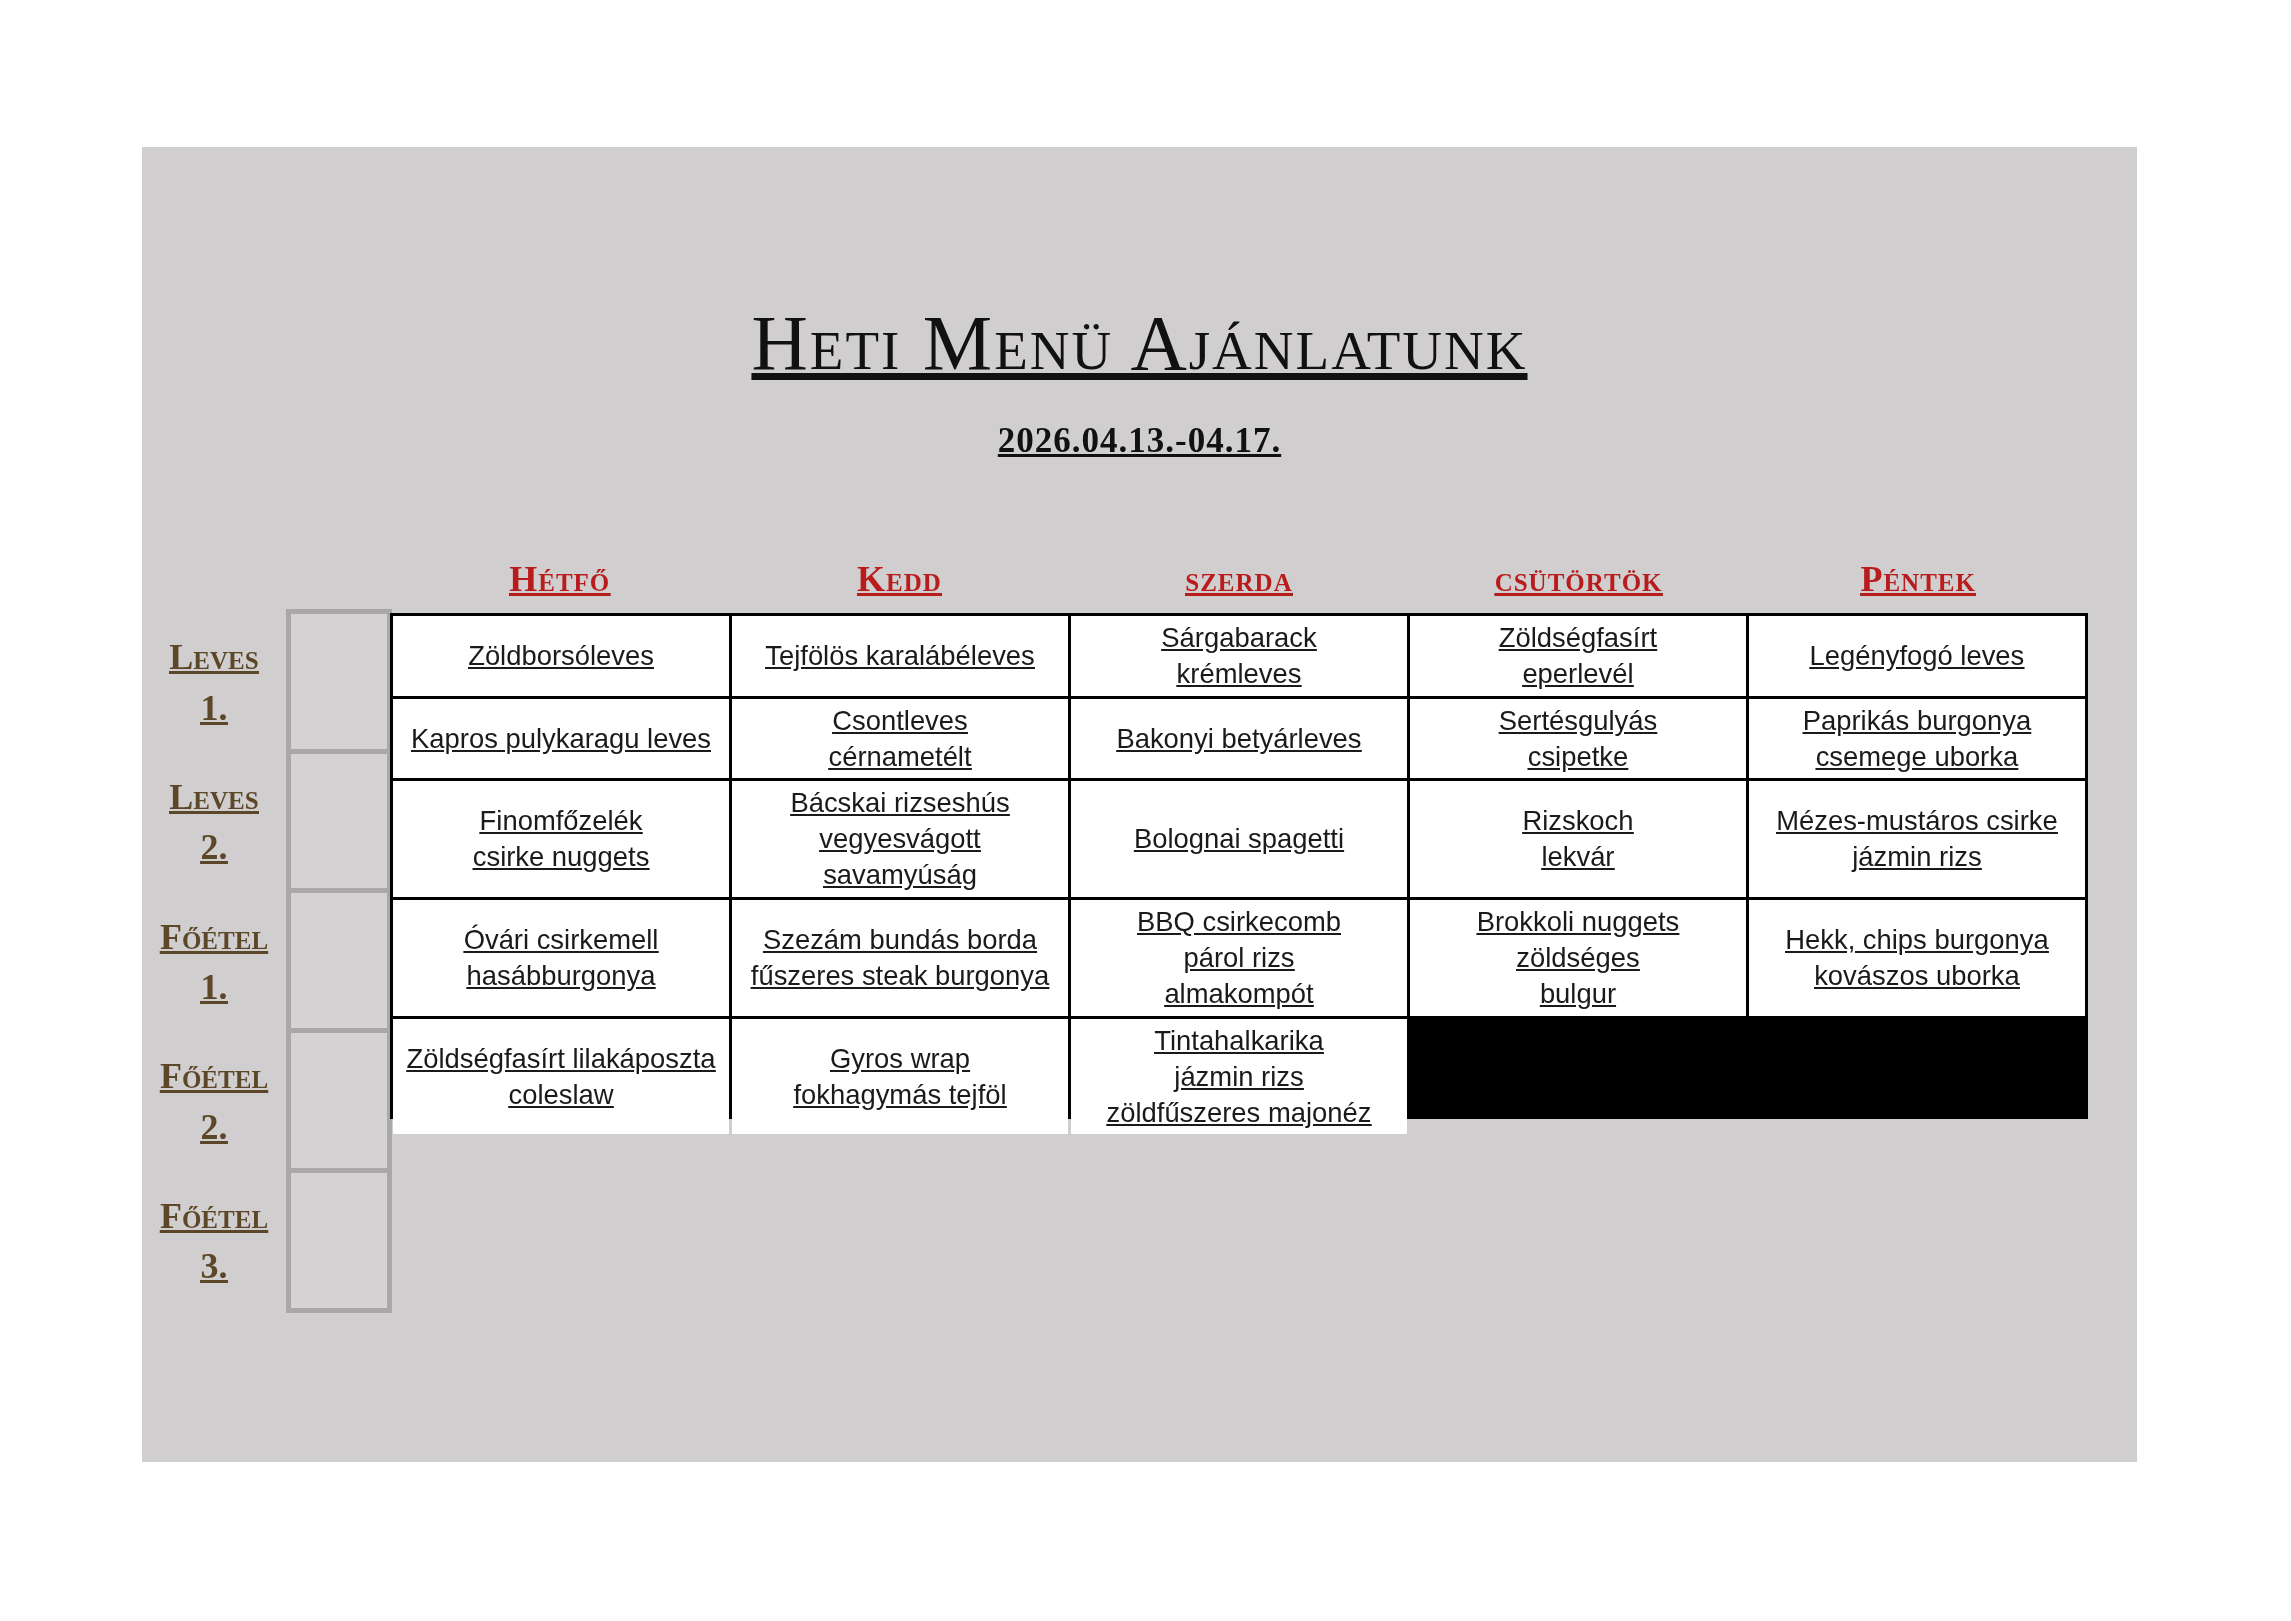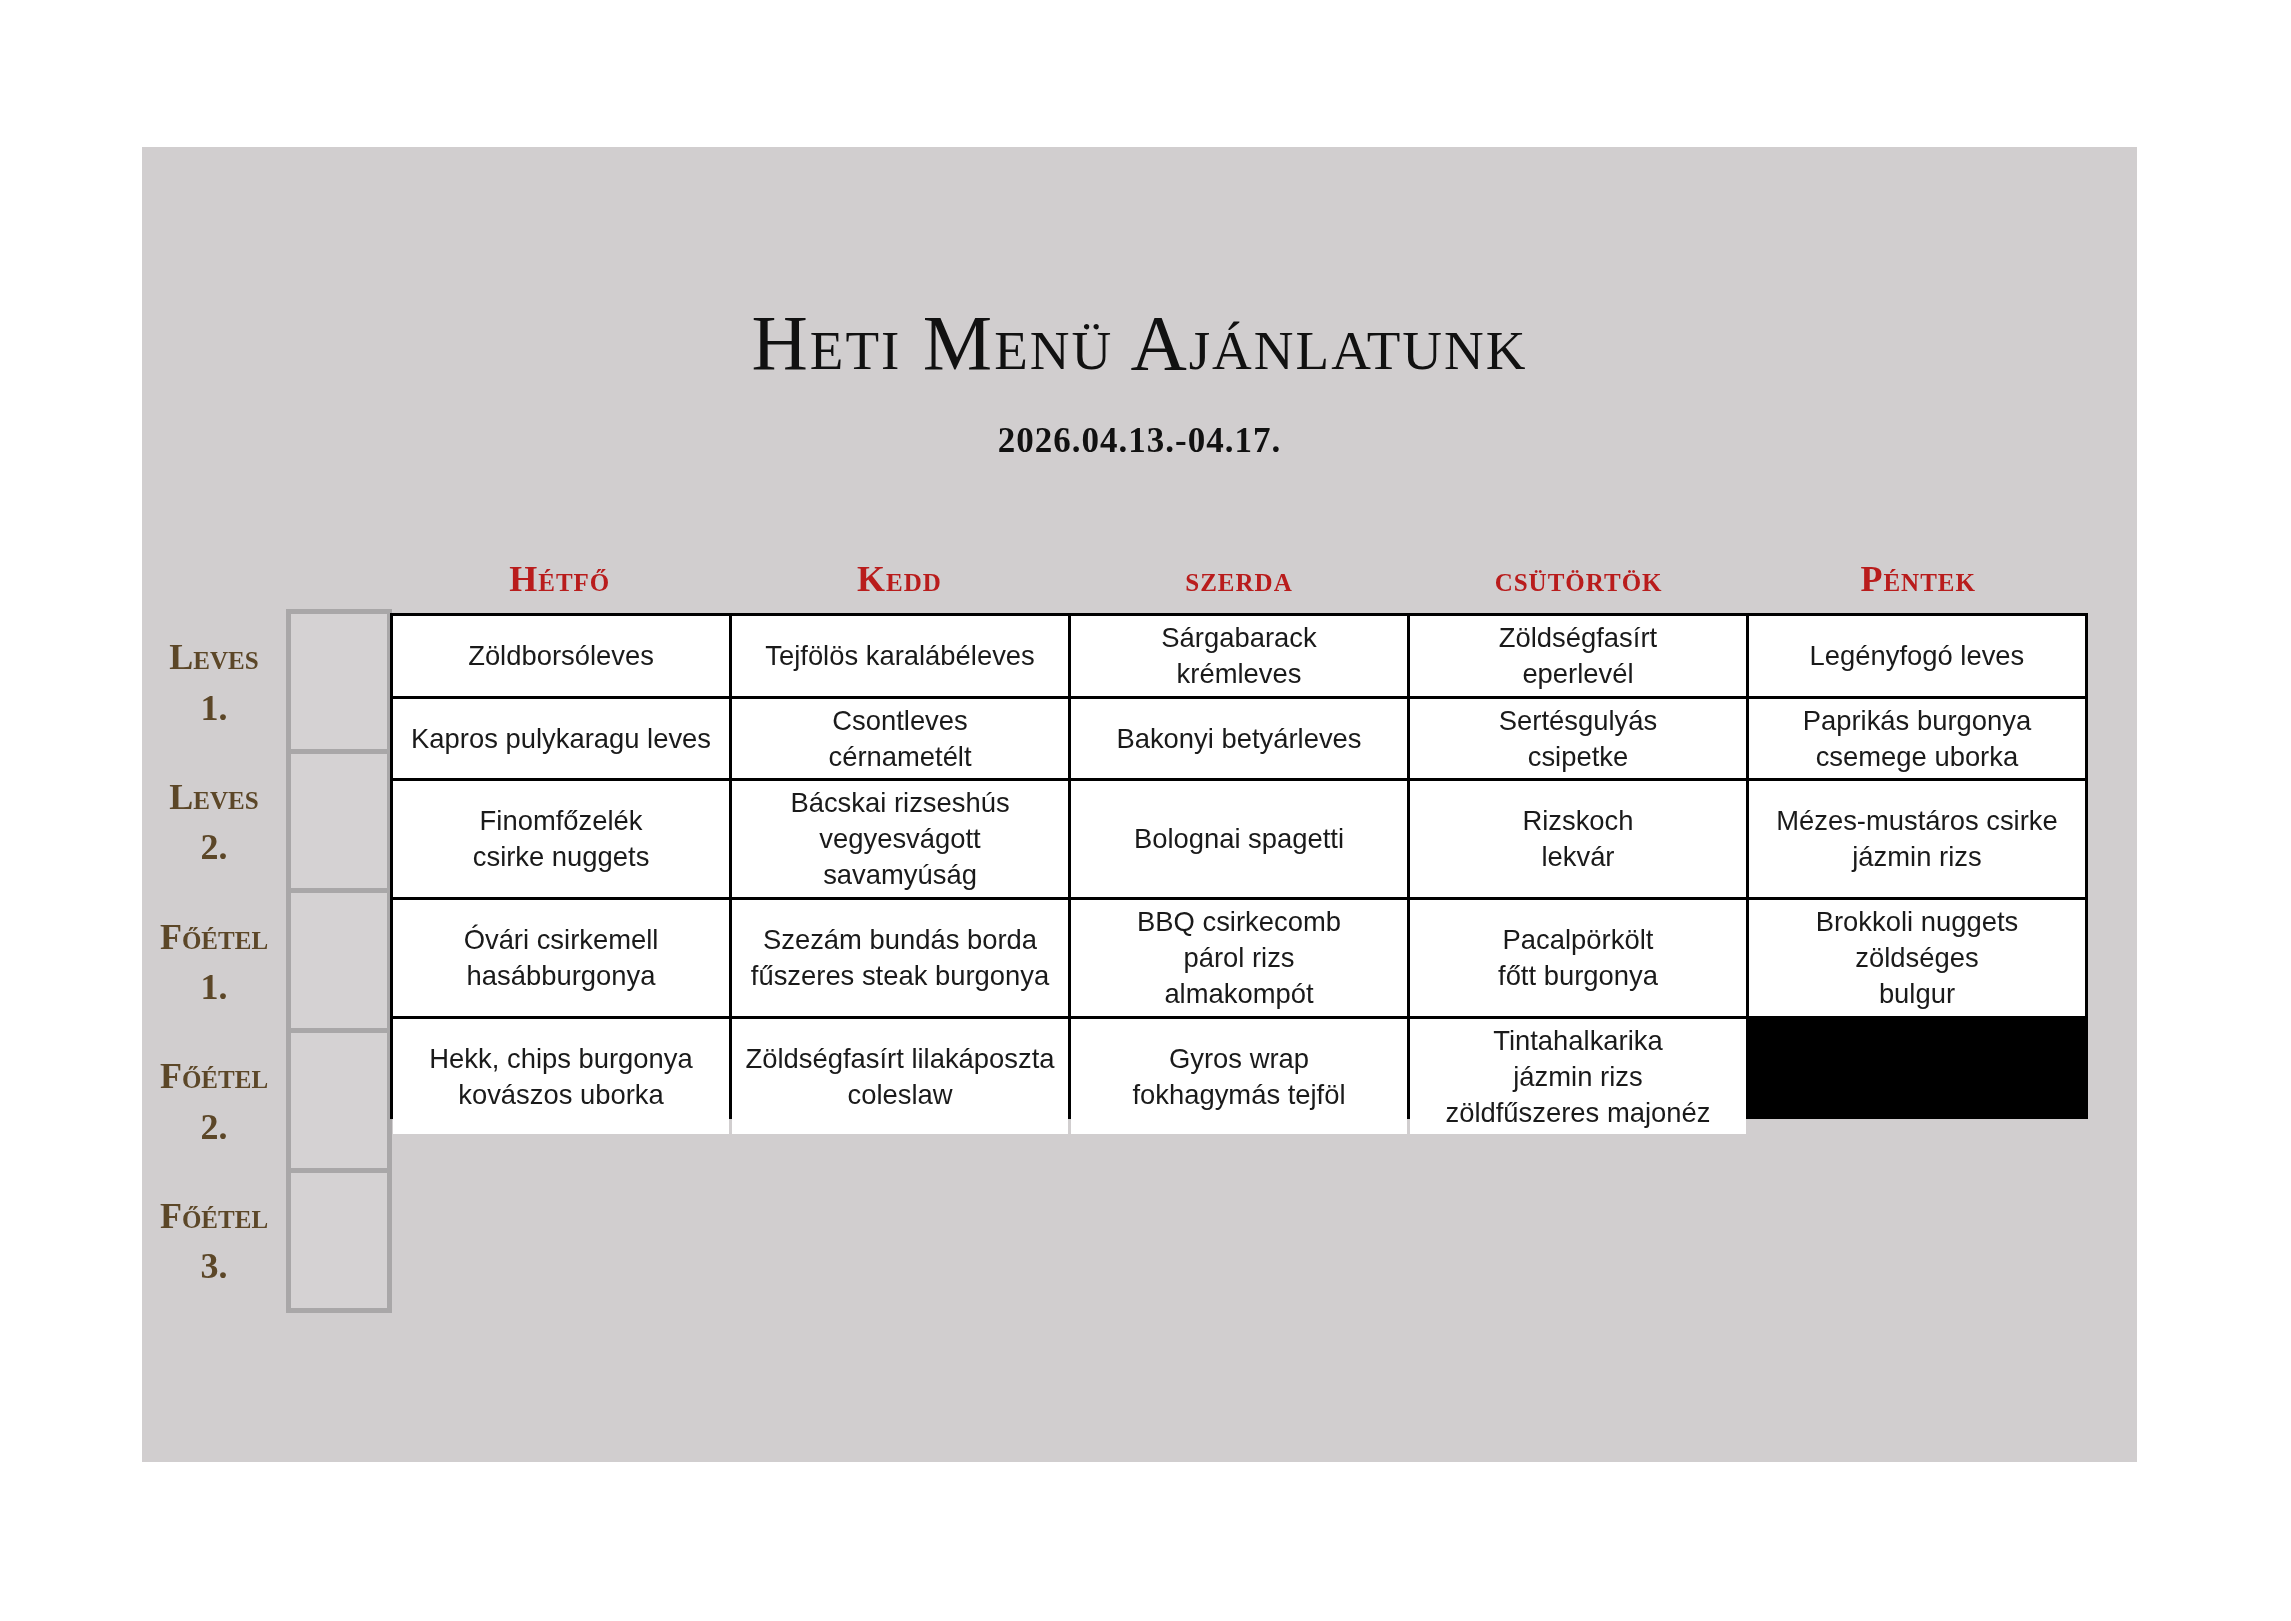--- a/index.html
+++ b/index.html
@@ -1,15 +1,15 @@
 <!DOCTYPE html>
 <html><head>
 <meta charset="utf-8">
 <style>
-  * { margin: 0; padding: 0; box-sizing: border-box; }
+  * { margin: 0; padding: 0; box-sizing: border-box; text-decoration: underline; }
   html, body { width: 2292px; height: 1621px; background: #ffffff; }
   body { font-family: "Liberation Sans", sans-serif; position: relative; }
 
   .panel {
     position: absolute;
     left: 142px; top: 147px;
     width: 1995px; height: 1315px;
     background: #d1cecf;
   }
 
@@ -193,22 +193,20 @@
 
     <div class="menu-cell">Mézes-mustáros csirke
 jázmin rizs</div>
     <div class="menu-cell">Óvári csirkemell
 hasábburgonya</div>
     <div class="menu-cell">Szezám bundás borda
 fűszeres steak burgonya</div>
     <div class="menu-cell">BBQ csirkecomb
 párol rizs
 almakompót</div>
-    <div class="menu-cell">Pacalpörkölt
-főtt burgonya</div>
 
     <div class="menu-cell">Brokkoli nuggets zöldséges
 bulgur</div>
     <div class="menu-cell">Hekk, chips burgonya
 kovászos uborka</div>
     <div class="menu-cell">Zöldségfasírt lilakáposzta
 coleslaw</div>
     <div class="menu-cell">Gyros wrap
 fokhagymás tejföl</div>
     <div class="menu-cell">Tintahalkarika

